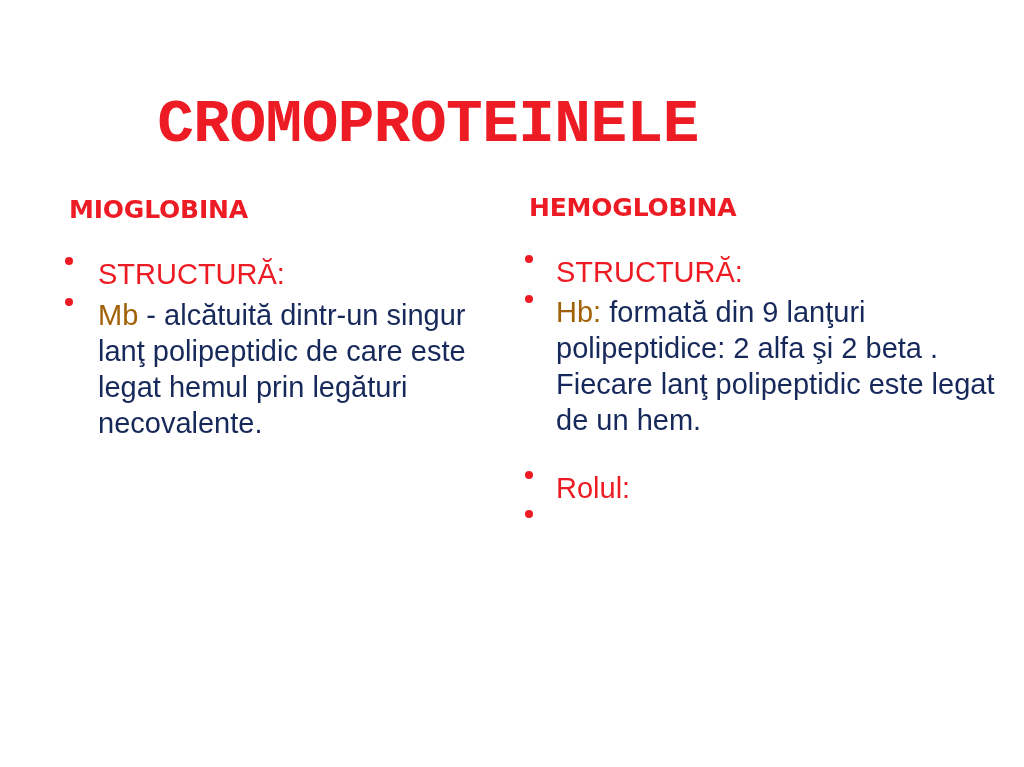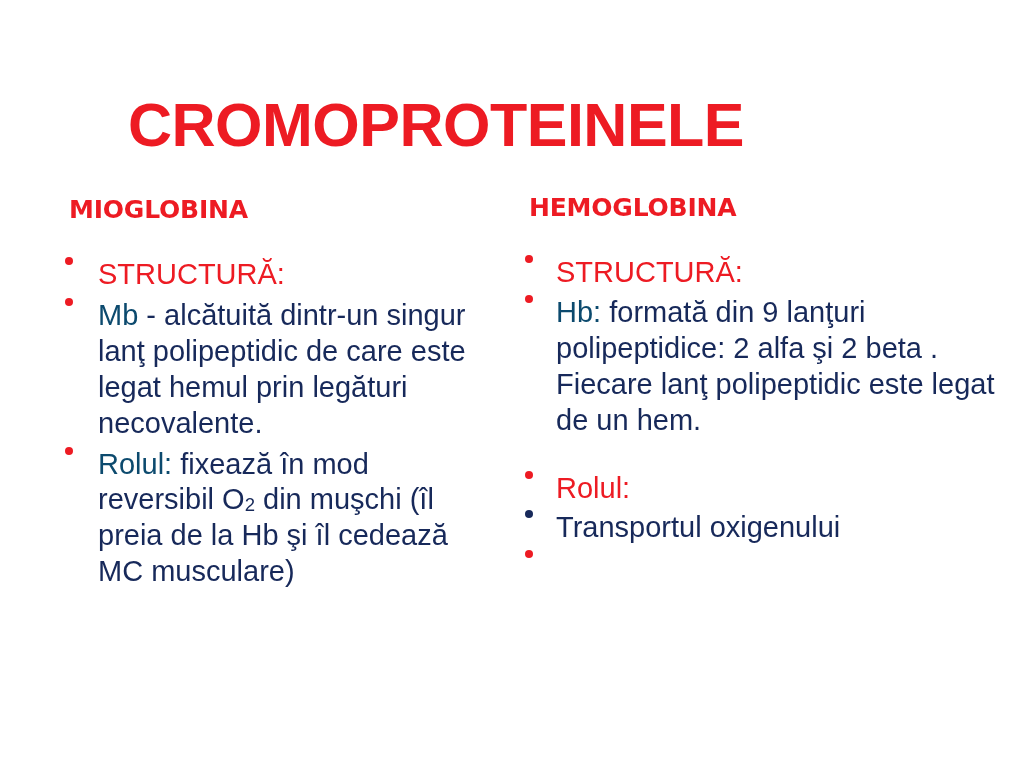--- a/index.html
+++ b/index.html
@@ -18,26 +18,26 @@
     width: 1024px;
     height: 767px;
     background: #ffffff;
     overflow: hidden;
     box-sizing: border-box;
   }
 
   
   .slide-title {
     position: absolute;
-    left: 8px;
+    left: 0;
     top: 52px;
     width: 856px;
     text-align: center;
     color: #ED1B23;
-    font-family: Liberation Sans, sans-serif;
+    font-family: Liberation Mono, monospace;
     font-weight: bold;
     font-size: 61px;
     letter-spacing: -0.5px;
     line-height: 1.05;
     white-space: nowrap;
   }
 
   
   .columns {
     position: absolute;
@@ -109,21 +109,21 @@
 
   .bullet-marker.navy {
     background: #17295A;
   }
 
   .bullet-text {
     display: block;
   }
 
   .hl {
-    color: #0c4a6e;
+    color: #a16207;
   }
 
   .bullet.all-red .bullet-text {
     color: #ED1B23;
     margin-top: 32px;
   }
 
   .bullet.empty {
     height: 22px;
     margin-bottom: 0;
@@ -154,24 +154,20 @@
         <li class="bullet all-red">
           <span class="bullet-marker"></span>
           <span class="bullet-text">STRUCTURĂ:</span>
         </li>
 
         <li class="bullet">
           <span class="bullet-marker"></span>
           <span class="bullet-text"><span class="hl">Mb</span><span> - alcătuită dintr-un singur lanţ polipeptidic de care este legat hemul prin legături necovalente.</span></span>
         </li>
 
-        <li class="bullet">
-          <span class="bullet-marker"></span>
-          <span class="bullet-text"><span class="hl">Rolul:</span><span> fixează în mod reversibil O</span><sub>2</sub><span> din muşchi (îl preia de la Hb şi îl cedează MC musculare)</span></span>
-        </li>
 
       </ul>
     </div>
 
     <div class="column right">
       <div class="col-heading">HEMOGLOBINA</div>
 
       <ul class="bullets">
 
         <li class="bullet all-red">
@@ -182,24 +178,20 @@
         <li class="bullet">
           <span class="bullet-marker"></span>
           <span class="bullet-text"><span class="hl">Hb:</span><span> formată din 9 lanţuri polipeptidice: 2 alfa şi 2 beta . Fiecare lanţ polipeptidic este legat de un hem.</span></span>
         </li>
 
         <li class="bullet all-red">
           <span class="bullet-marker"></span>
           <span class="bullet-text">Rolul:</span>
         </li>
 
-        <li class="bullet">
-          <span class="bullet-marker navy"></span>
-          <span class="bullet-text">Transportul oxigenului</span>
-        </li>
 
 
         <li class="bullet empty">
           <span class="bullet-marker"></span>
           <span class="bullet-text"></span>
         </li>
 
       </ul>
     </div>
 

